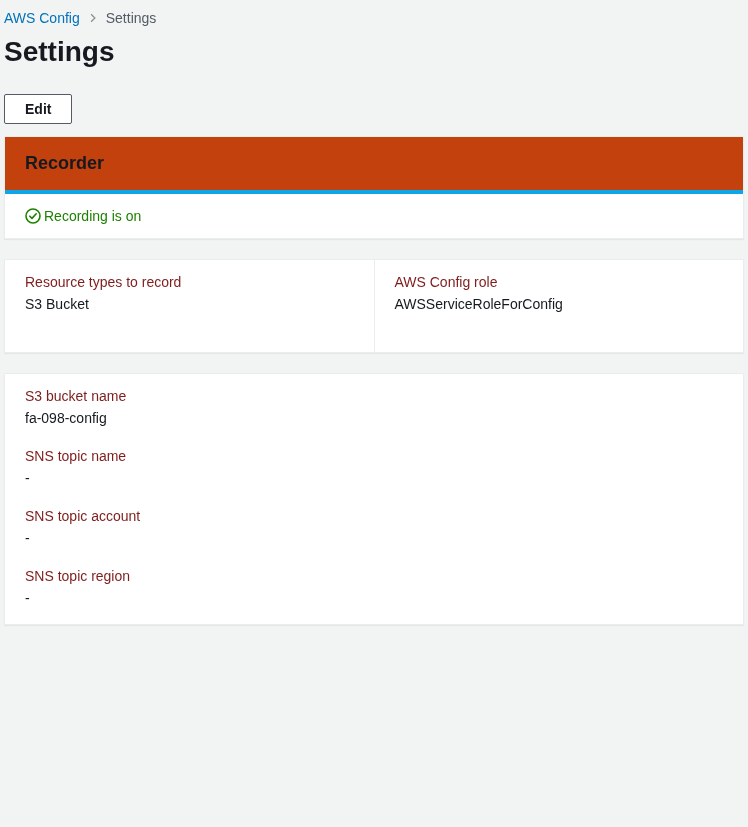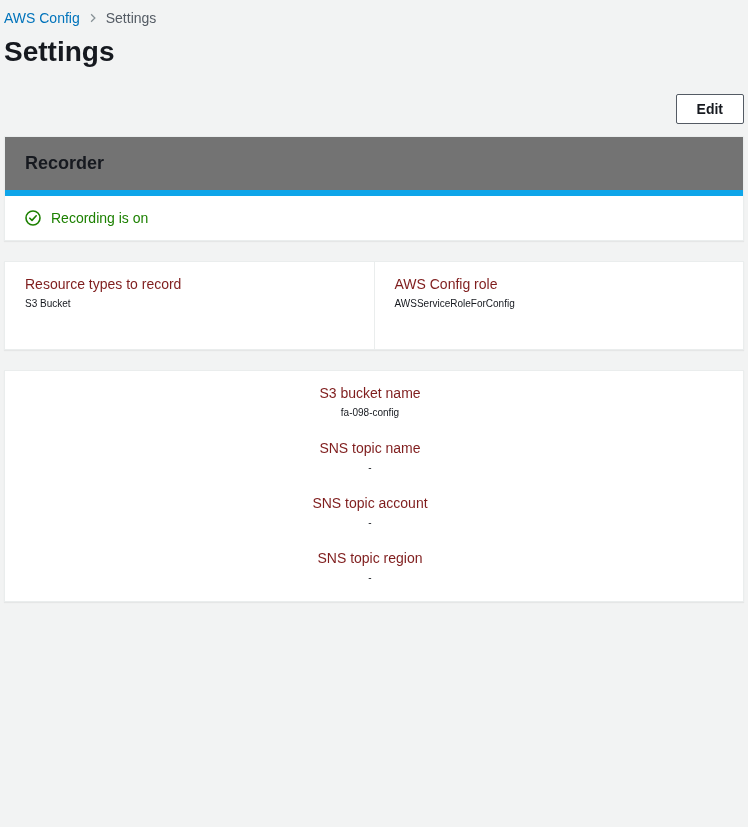--- a/index.html
+++ b/index.html
@@ -31,55 +31,55 @@
   }
   h1.page-title {
     font-size: 28px;
     font-weight: 700;
     padding: 6px 4px 18px 4px;
     color: #16191f;
   }
   .actions-row {
     padding: 8px 4px 8px 4px;
     display: flex;
-    justify-content: flex-end;
+    justify-content: flex-start;
   }
   .btn {
     background: #fff;
     border: 1px solid #545b64;
     border-radius: 2px;
     padding: 6px 20px;
     font-weight: 700;
     font-size: 14px;
     color: #16191f;
     cursor: pointer;
   }
   .panel {
     background: #fff;
     border: 1px solid #eaeded;
     box-shadow: 0 1px 1px rgba(0,0,0,0.05);
     margin: 4px 4px 20px 4px;
   }
   .panel-header {
     padding: 16px 20px;
-    border-bottom: 6px solid #0ea5e9;
-    background: #737373;
+    border-bottom: 4px solid #0ea5e9;
+    background: #c2410c;
   }
   .panel-header h2 {
     font-size: 18px;
     font-weight: 700;
     color: #16191f;
   }
   .panel-body {
     padding: 14px 20px;
   }
   .status-row {
     display: flex;
     align-items: flex-end;
-    gap: 10px;
+    gap: 3px;
     color: #1d8102;
     font-size: 14px;
   }
   .status-row svg { display:block; }
   .two-col {
     display: flex;
   }
   .col {
     flex: 1;
     padding: 14px 20px 18px 20px;
@@ -91,25 +91,24 @@
     margin-bottom: 22px;
   }
   .kv:last-child { margin-bottom: 0; }
   .kv-label {
     color: #7f1d1d;
     font-size: 14px;
     margin-bottom: 6px;
   }
   .kv-value {
     color: #16191f;
-    font-size: 10px;
+    font-size: 14px;
   }
   .delivery-body {
     padding: 14px 28px 18px 20px;
-    text-align: center;
   }
 </style>
 </head>
 <body>
 
 <nav class="breadcrumb">
   <a class="breadcrumb-link">AWS Config</a>
   <span class="breadcrumb-sep">
     <svg width="10" height="10" viewBox="0 0 16 16" fill="none" stroke="#879196" stroke-width="2">
         <polyline points="5,2 11,8 5,14"></polyline>

